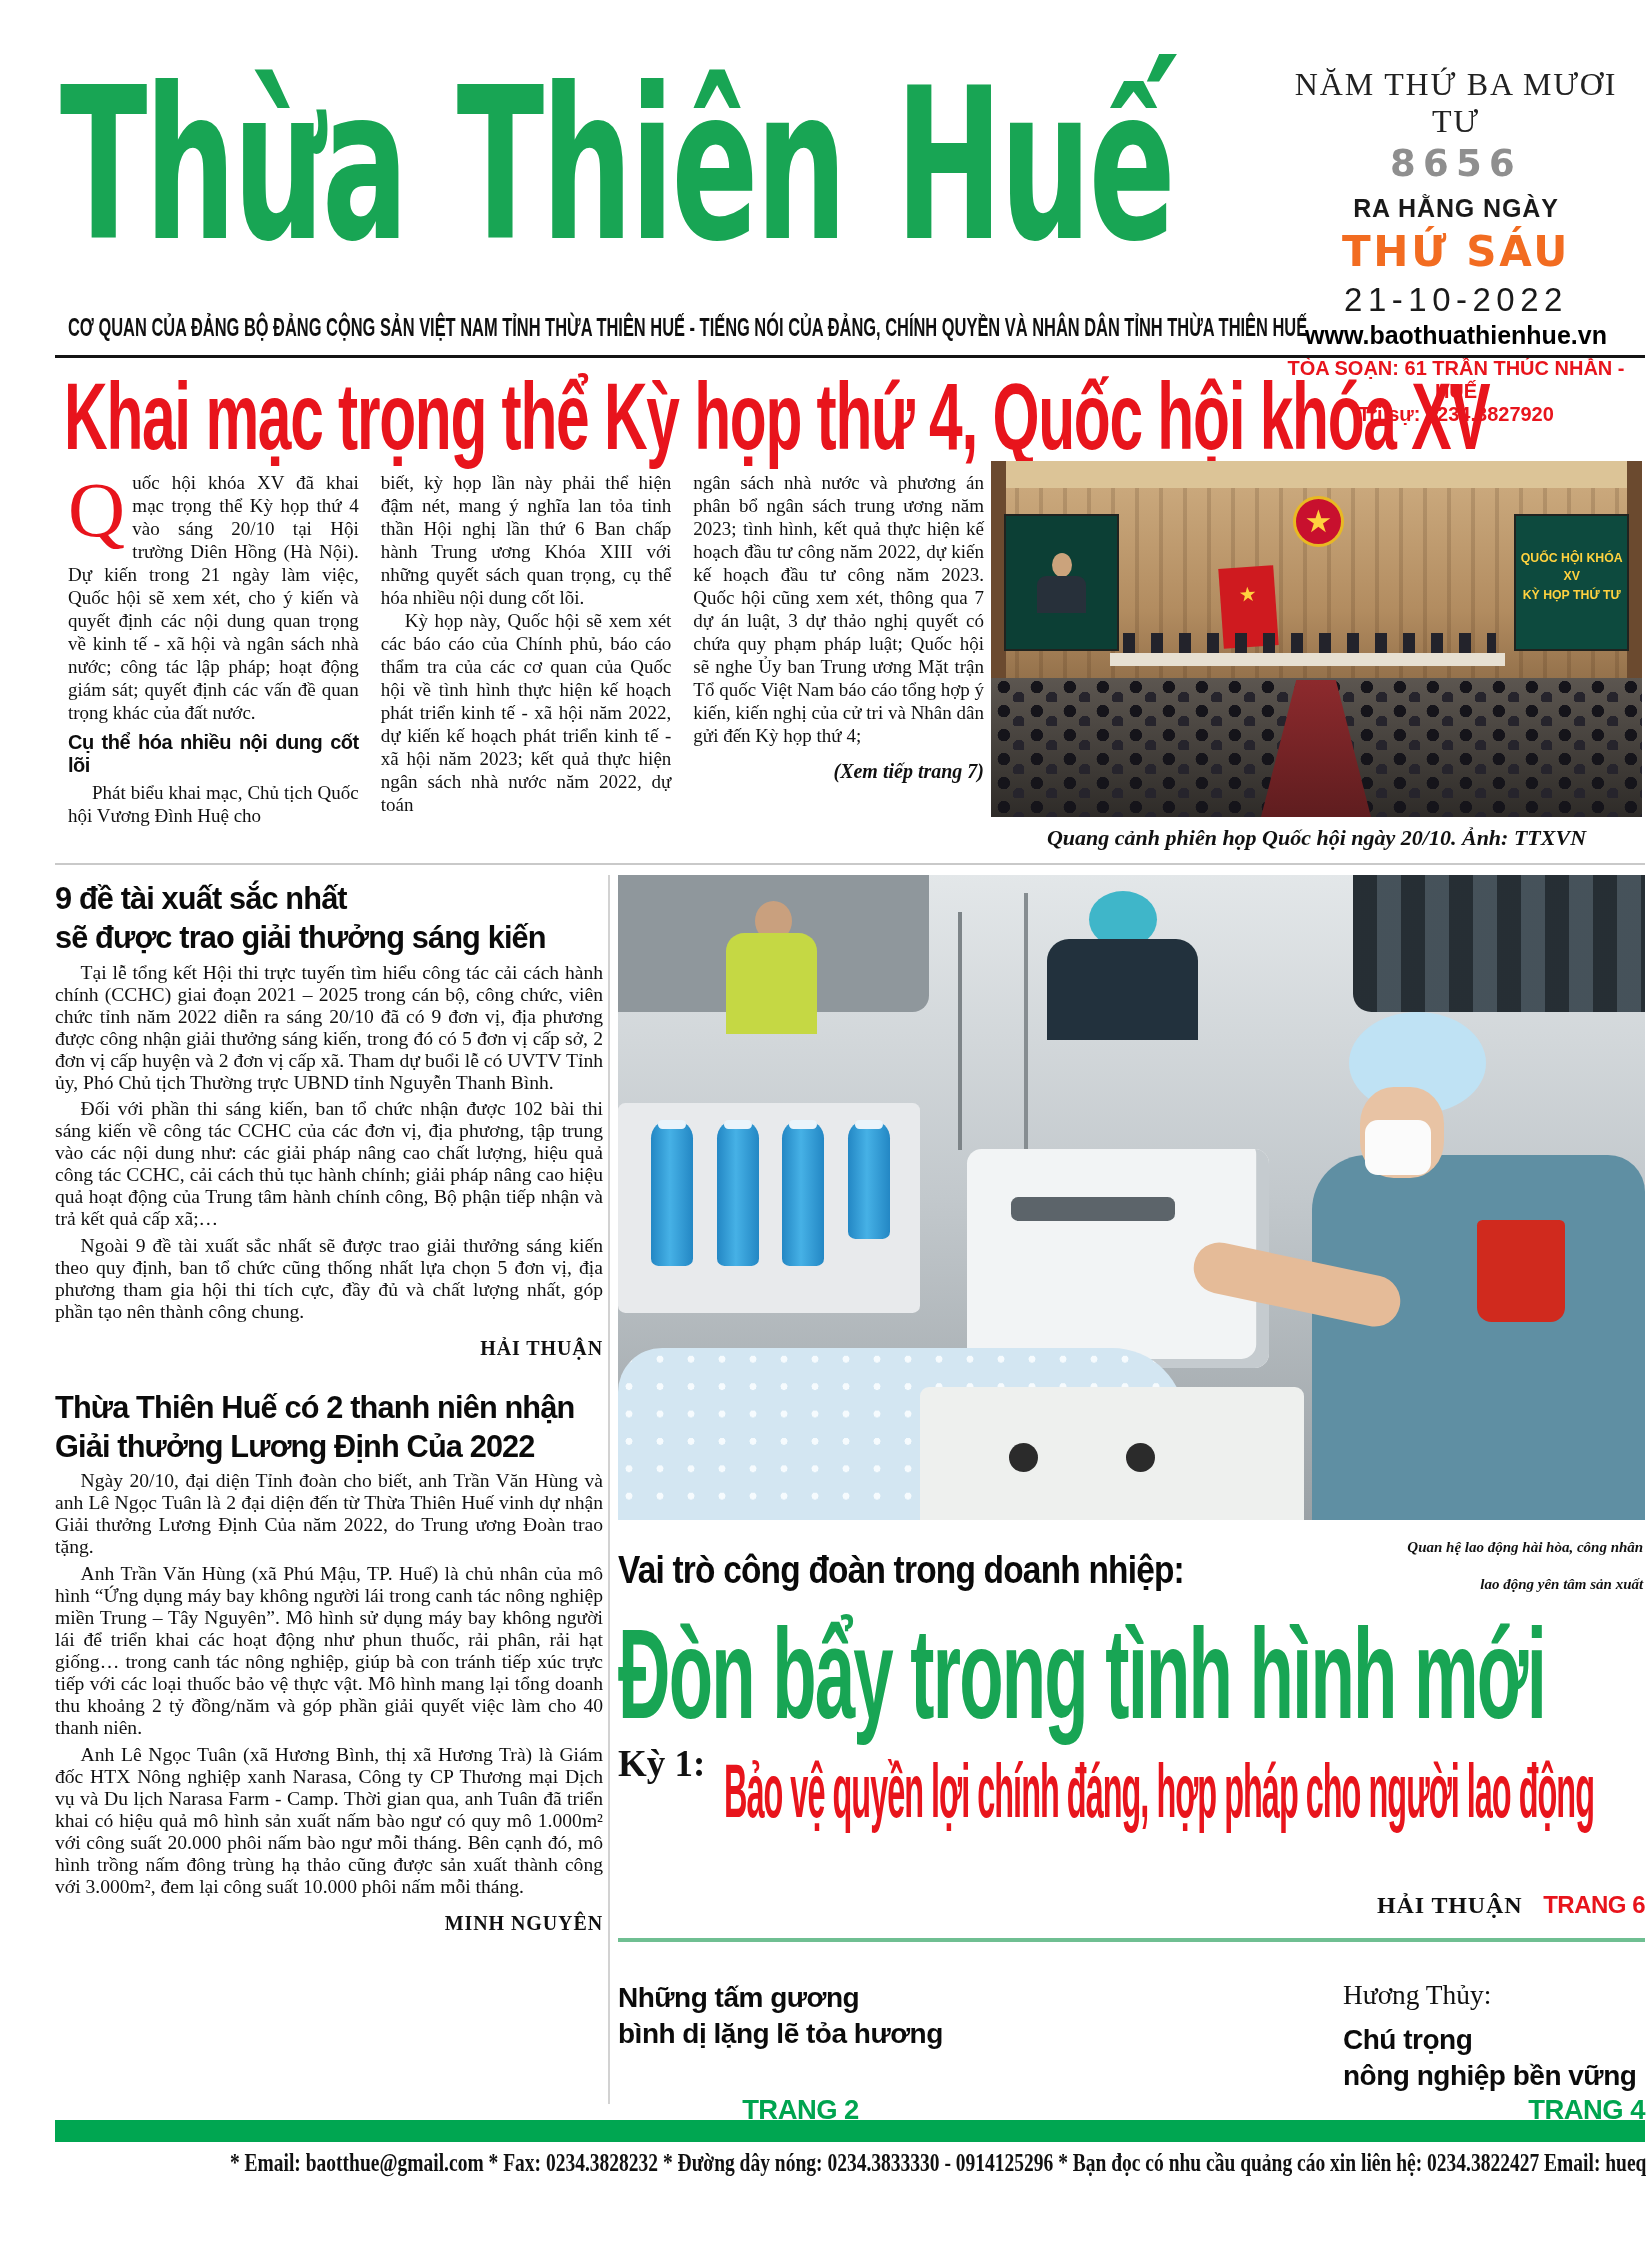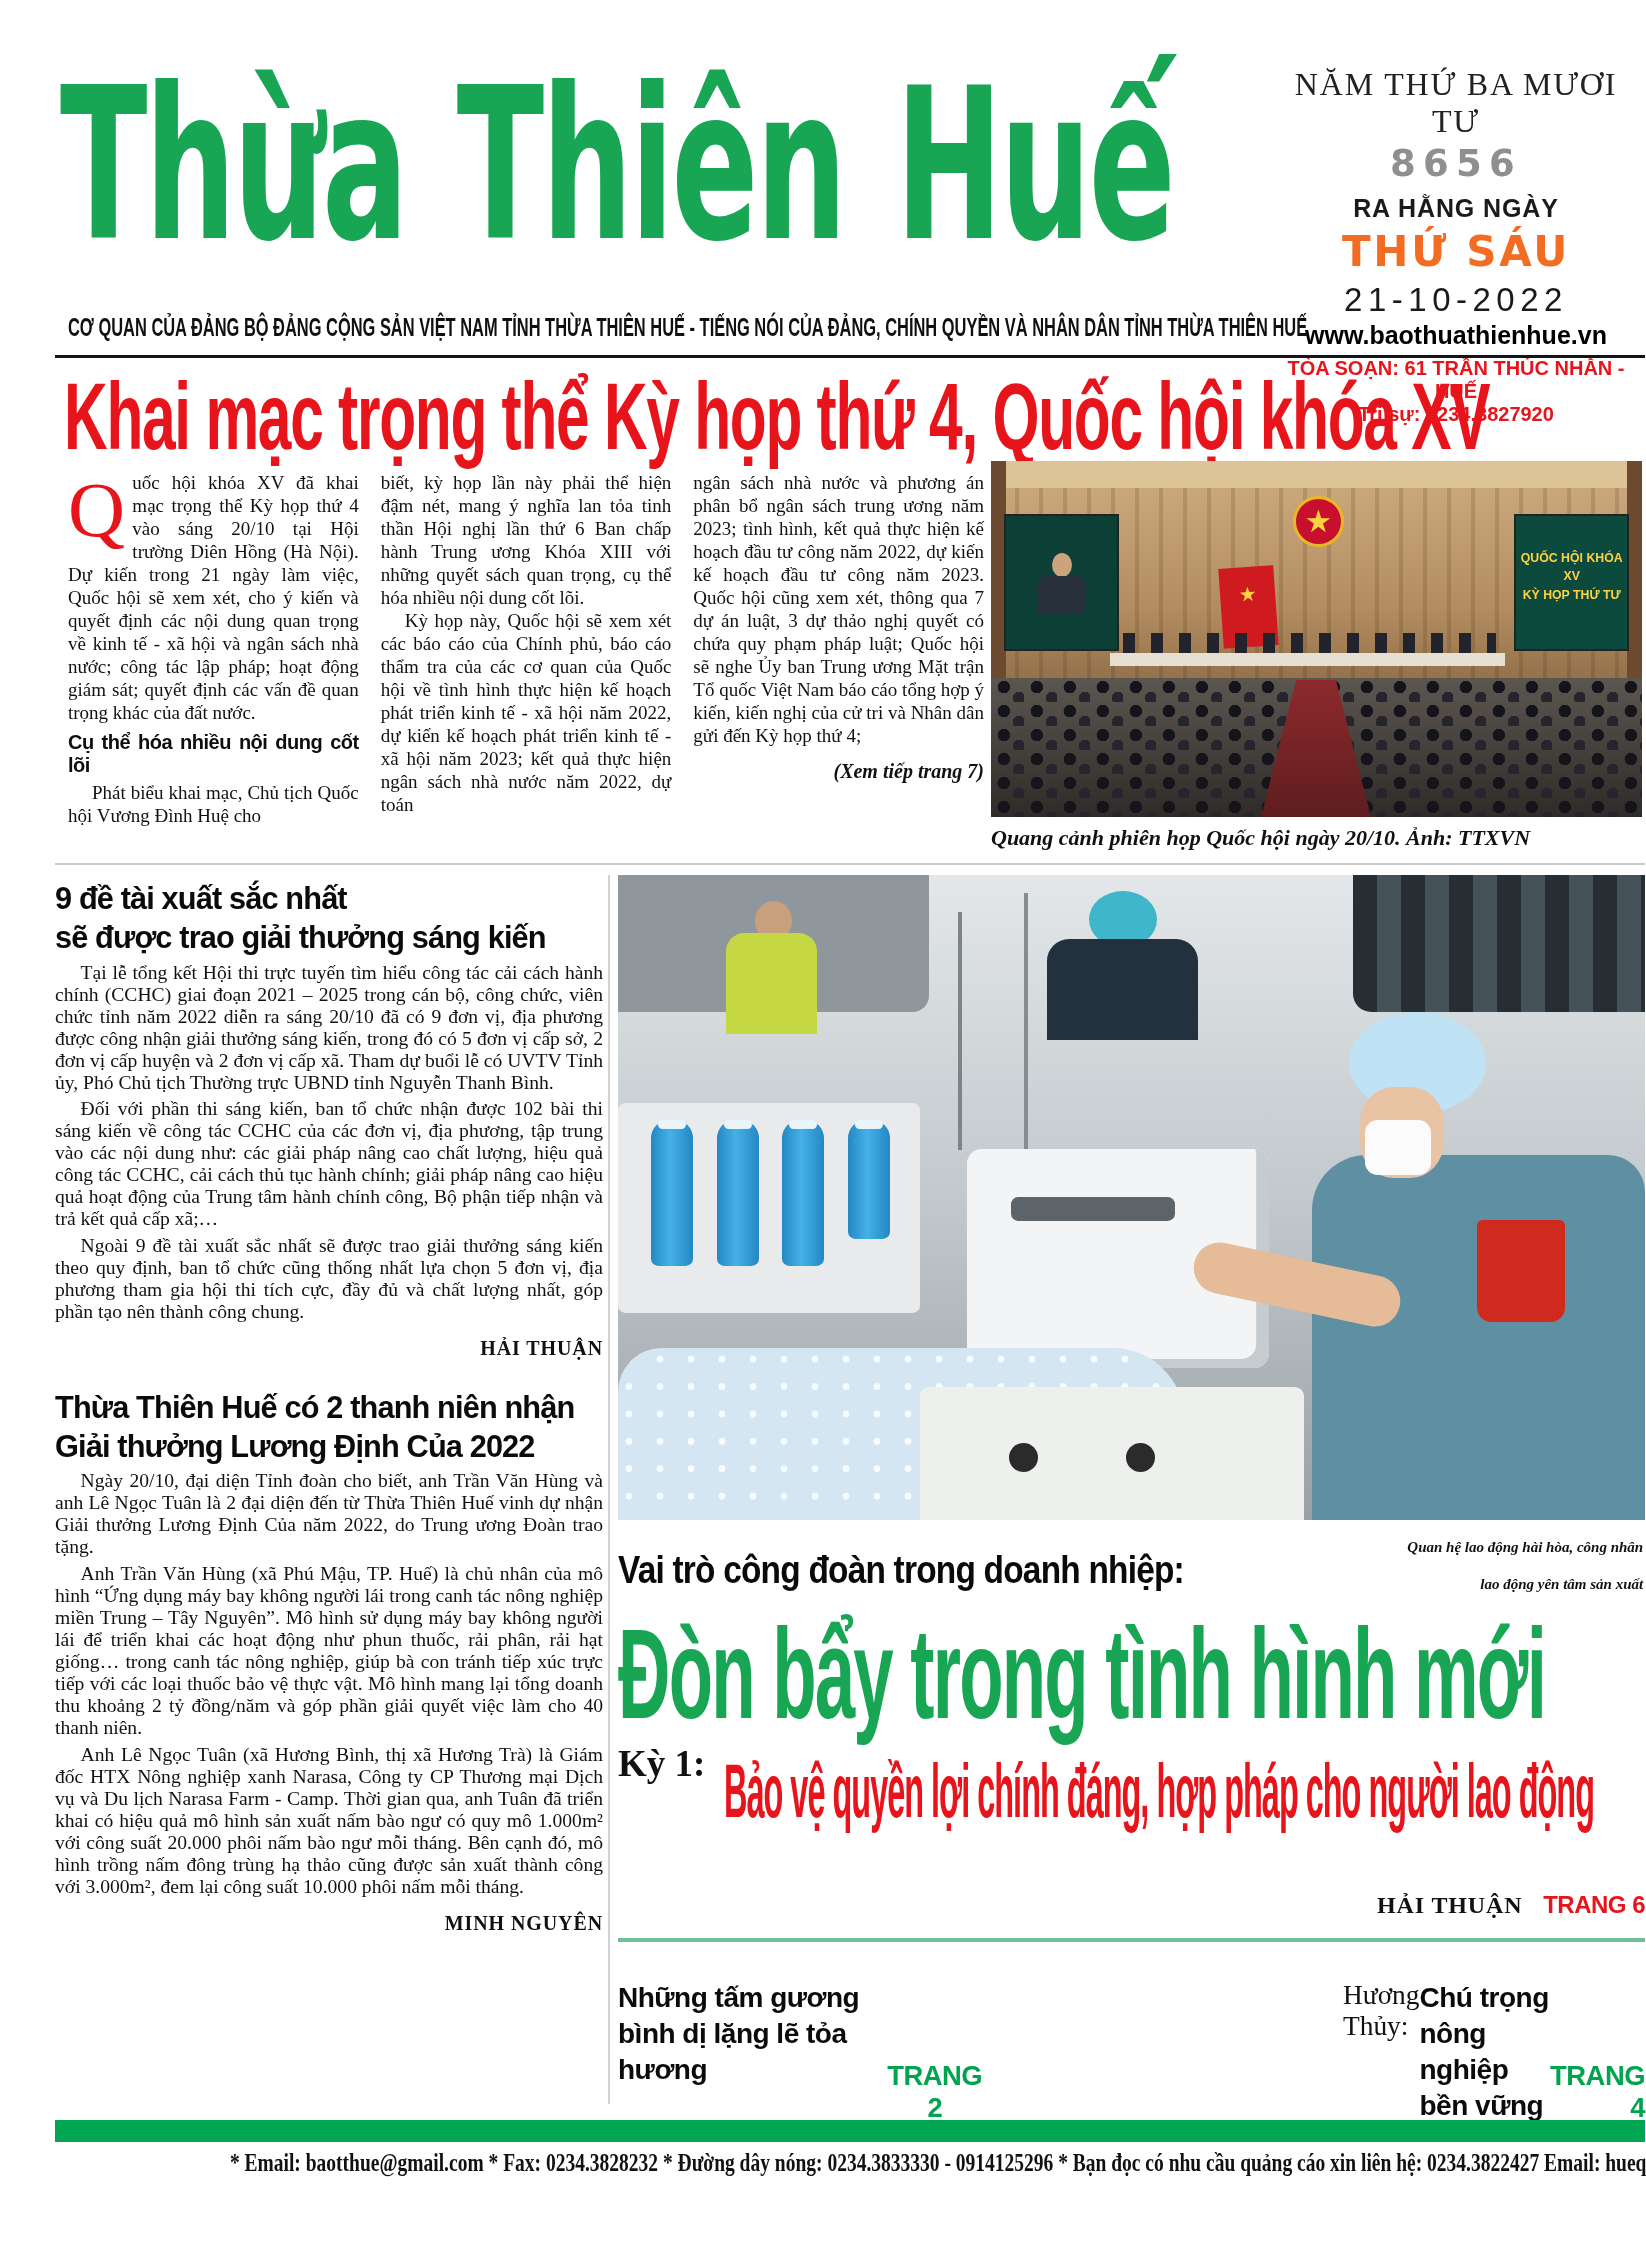--- a/index.html
+++ b/index.html
@@ -73,21 +73,21 @@
     background: repeating-linear-gradient(90deg,#23232b 0 12px, rgba(0,0,0,0) 12px 28px); }
   .ap-desk { position:absolute; left:119px; right:137px; top:192px; height:12.8px; background:#e7e0d2; }
   .ap-audience { position:absolute; left:0; bottom:0; width:100%; height:139px;
     background-image:
       radial-gradient(circle 6.4px at 12.8px 9.1px, #15141a 95%, rgba(0,0,0,0) 100%),
       radial-gradient(circle 6.4px at 28px 20px, #26242c 95%, rgba(0,0,0,0) 100%),
       linear-gradient(180deg,#5c5650,#2e2b28);
     background-size: 33px 24px, 33px 24px, 100% 100%; }
   .ap-aisle { position:absolute; bottom:0; left:270px; width:110px; height:137px;
     background:linear-gradient(#8d2a2d,#5f1d1f); clip-path:polygon(32% 0,68% 0,100% 100%,0 100%); }
-  .assembly-caption { position:absolute; left:991px; top:825px; width:651px; 
+  .assembly-caption { position:absolute; left:991px; top:825px; width:651px; text-align:center;
     font-weight:bold; font-style:italic; font-size:22px; }
 
   .section-rule { position:absolute; left:55px; top:863px; width:1590px; height:1.8px; background:#c9c9c9; }
   .vert-rule { position:absolute; left:608px; top:875px; width:1.8px; height:1229px; background:#d2d2d2; }
 
   
   .left-col { position:absolute; left:55px; top:879px; width:548px; }
   .article-title { font-family:"Liberation Sans",sans-serif; font-weight:900; font-size:32px; line-height:39px;
     letter-spacing:-0.9px; white-space:pre-line; color:#0b0b0b; transform:scaleX(0.96); transform-origin:left top;}
   .left-col p { font-size:19.6px; line-height:22px; text-align:justify; text-indent:25.6px; margin-top:4.6px; }
@@ -137,21 +137,21 @@
   .series-label { position:absolute; left:0; top:0; font-weight:bold; font-size:37px; }
   .feature-subheadline { position:absolute; left:106px; top:5.5px; font-family:"Liberation Sans",sans-serif; font-weight:900;
     font-size:58px; line-height:68px; color:#e8141c; white-space:nowrap; letter-spacing:-1.8px;
     transform:scale(0.56,1.30); transform-origin:left top; }
   .feature-byline { text-align:right; margin-top:12.8px; font-size:24px; }
   .fb-name { font-weight:bold; letter-spacing:0.9px; }
   .fb-page { font-family:"Liberation Sans",sans-serif; font-weight:900; color:#e8141c; margin-left:14.6px; letter-spacing:-0.5px;}
   .green-div { height:4.6px; background:#6fbf92; margin-top:18.3px; }
 
   .teaser-row { margin-top:38px; display:flex; justify-content:space-between; }
-  .teaser { display:flex; flex-direction:row; min-height:133px; }
+  .teaser { display:flex; flex-direction:column; min-height:133px; }
   .teaser.t1 { width:365px; } .teaser.t2 { width:347px; } .teaser.t3 { width:302px; }
   .t-prefix { font-size:27.4px; margin-bottom:11px; }
   .t-title { font-family:"Liberation Sans",sans-serif; font-weight:900; font-size:28px; line-height:36px;
     letter-spacing:-0.5px; white-space:pre-line; color:#0b0b0b; }
   .t-page { font-family:"Liberation Sans",sans-serif; font-weight:900; font-size:27.4px; color:#00a44f; margin-top:auto; letter-spacing:-0.5px;}
   .t1 .t-page, .t2 .t-page { text-align:center; }
   .t3 .t-page { text-align:right; }
 
   
   .footer-bar { position:absolute; left:55px; top:2120px; width:1590px; height:22px; background:#00a651; }

